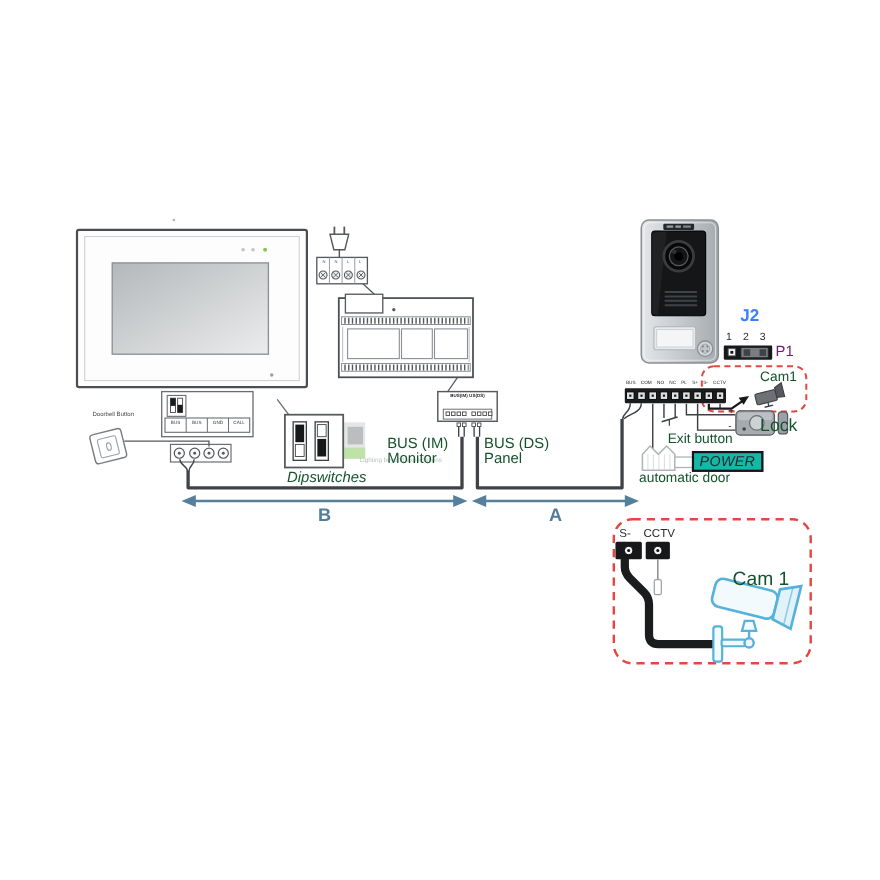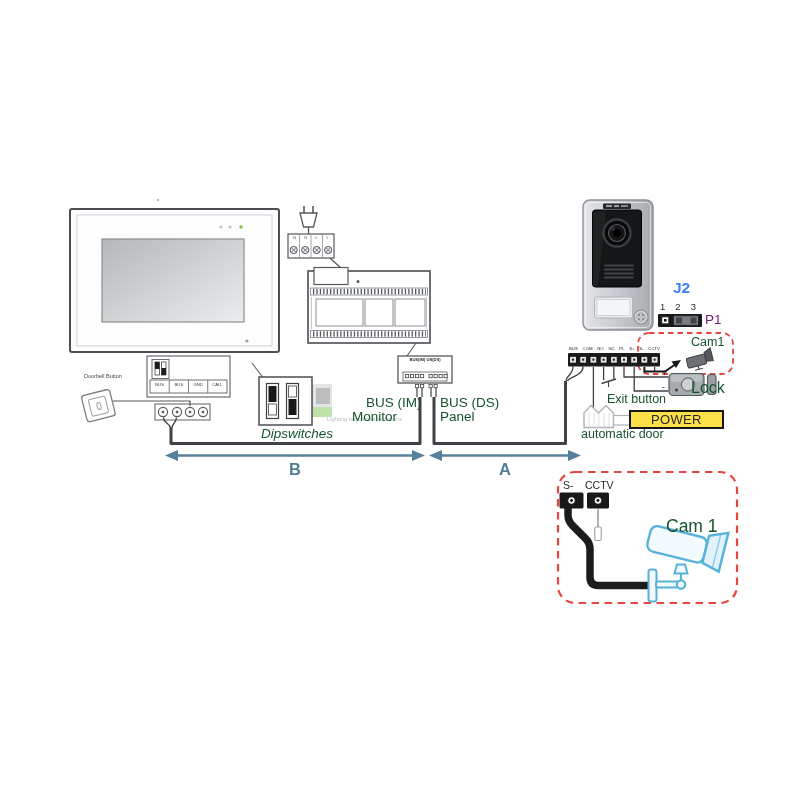--- a/index.html
+++ b/index.html
@@ -7,22 +7,22 @@
          font-family:"Liberation Sans",sans-serif;}
   svg.layer{position:absolute;left:0;top:0;width:800px;height:800px;}
   .lbl{position:absolute;color:#14532d;white-space:nowrap;line-height:1.05;
        font-family:"Liberation Sans",sans-serif;}
   .tiny{transform-origin:0 0;}
   .row{display:flex;}
   .row span{display:block;}
   .cells span{flex:1;text-align:center;}
   .wm-brand{font-weight:bold;color:#b3b7bb;opacity:.5;letter-spacing:-.5px;}
   .wm-brand .accent{color:#72bf44;}
-  .power-box{border:2.2px solid #141517;background:#fde047;padding:0 20px;height:15px;
-             line-height:15px;font-size:13px;color:#26282b;letter-spacing:.3px;}
+  .power-box{border:2.2px solid #141517;background:#14b8a6;padding:0 5px;height:15px;
+             line-height:15px;font-size:13px;color:#26282b;letter-spacing:.3px;font-style:italic;}
   .blue{color:#3b82f6;font-weight:bold;}
   .steel{color:#527e9a;font-weight:bold;}
 </style>
 </head>
 <body>
 
 <div class="stage">
 
 <svg class="layer" viewBox="0 0 800 800">
   <defs>
@@ -354,21 +354,21 @@
 
 <div class="lbl tiny row cells" style="left:289px;top:236px;width:88px;transform:scale(.5);font-size:7.5px;color:#44484b;">
   <span>N</span>
       <span>N</span>
   <span>L</span>
       <span>L</span>
 </div>
 
 <div class="lbl tiny" style="left:399px;top:357.5px;width:104px;transform:scale(.5);font-size:8.2px;text-align:center;font-weight:bold;color:#26282b;">BUS(IM) US(DS)</div>
 
-<div class="lbl" style="left:366px;top:396px;font-size:13.5px;">BUS (IM)</div>
+<div class="lbl" style="left:352px;top:396px;font-size:13.5px;">BUS (IM)</div>
 <div class="lbl" style="left:352px;top:410px;font-size:13.5px;">Monitor</div>
 <div class="lbl" style="left:440px;top:396px;font-size:13.5px;">BUS (DS)</div>
 <div class="lbl" style="left:440px;top:410px;font-size:13.5px;">Panel</div>
 
 <div class="lbl" style="left:261px;top:427px;font-size:13.5px;font-style:italic;">Dipswitches</div>
 
 <div class="lbl steel" style="left:289px;top:461px;font-size:16.5px;">B</div>
 <div class="lbl steel" style="left:499px;top:461px;font-size:16.5px;">A</div>
 
 <div class="lbl tiny row" style="left:569px;top:346px;width:182px;transform:scale(.5);font-size:8.6px;justify-content:space-between;color:#26282b;">

